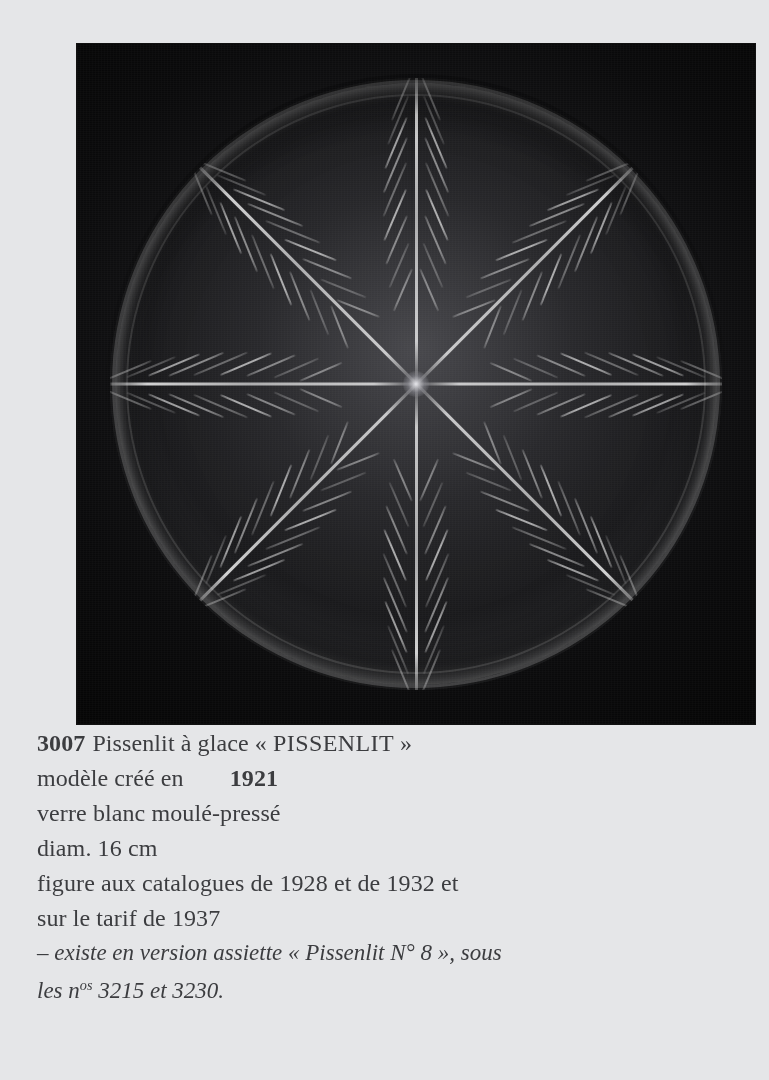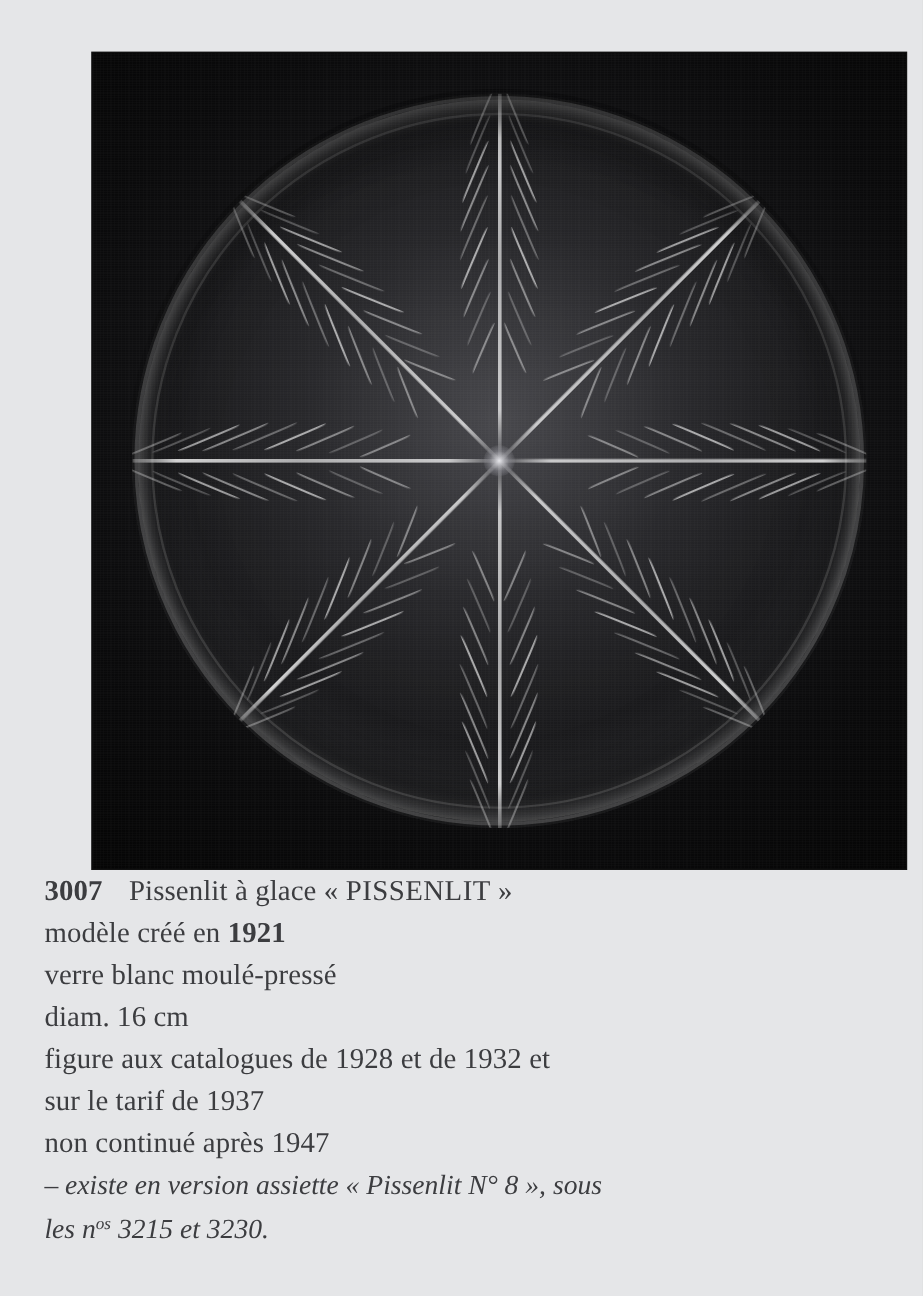--- a/index.html
+++ b/index.html
@@ -147,28 +147,29 @@
   }
   .cap-line {
     font-size: 24px;
     line-height: 35px;
     letter-spacing: .1px;
     white-space: nowrap;
   }
   .cap-line .num,
   .cap-line .bold {
     font-weight: bold;
+    margin-left: 40px;
   }
   .cap-line .model-name {
     font-weight: normal;
     letter-spacing: .4px;
   }
   .cap-line .ref {
     font-weight: bold;
-    margin-right: 22px;
+    margin-right: 7px;
   }
   .cap-note {
     font-style: italic;
     font-size: 23px;
     line-height: 33px;
     white-space: nowrap;
   }
   .cap-note sup {
     font-size: .62em;
     vertical-align: .55em;
@@ -360,18 +361,17 @@
   </div>
 
   <div class="cap-line">verre blanc moulé-pressé</div>
 
   <div class="cap-line">diam. 16 cm</div>
 
   <div class="cap-line">figure aux catalogues de 1928 et de 1932 et</div>
 
   <div class="cap-line">sur le tarif de 1937</div>
 
-  <div class="cap-line">non continué après 1947</div>
 
   <div class="cap-note">– existe en version assiette « Pissenlit N° 8 », sous</div>
   <div class="cap-note"><span>les n</span><sup>os</sup><span> 3215 et 3230.</span></div>
 
 </figcaption>
 
 </body></html>

